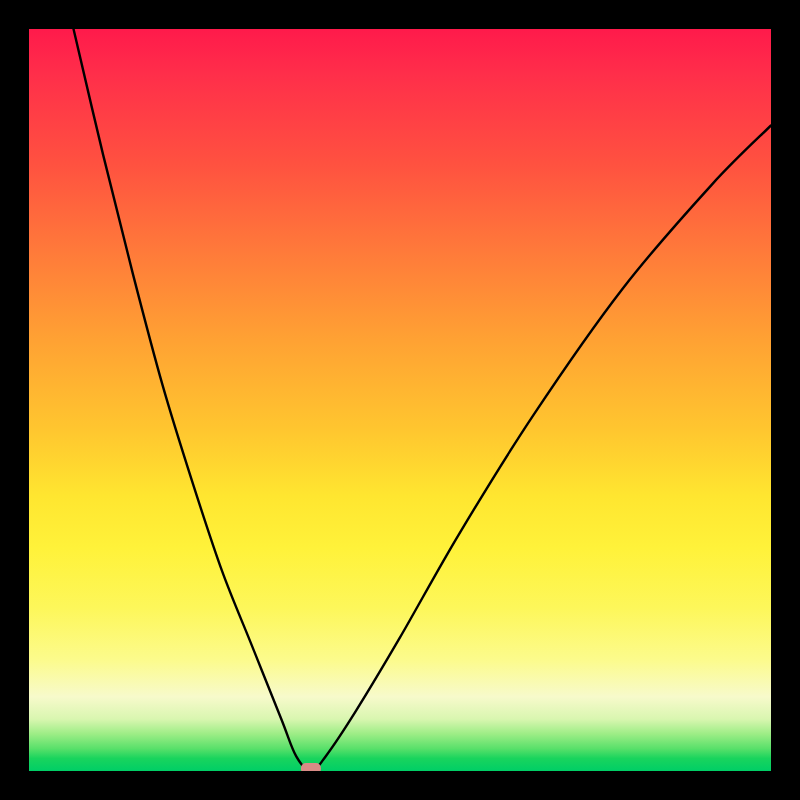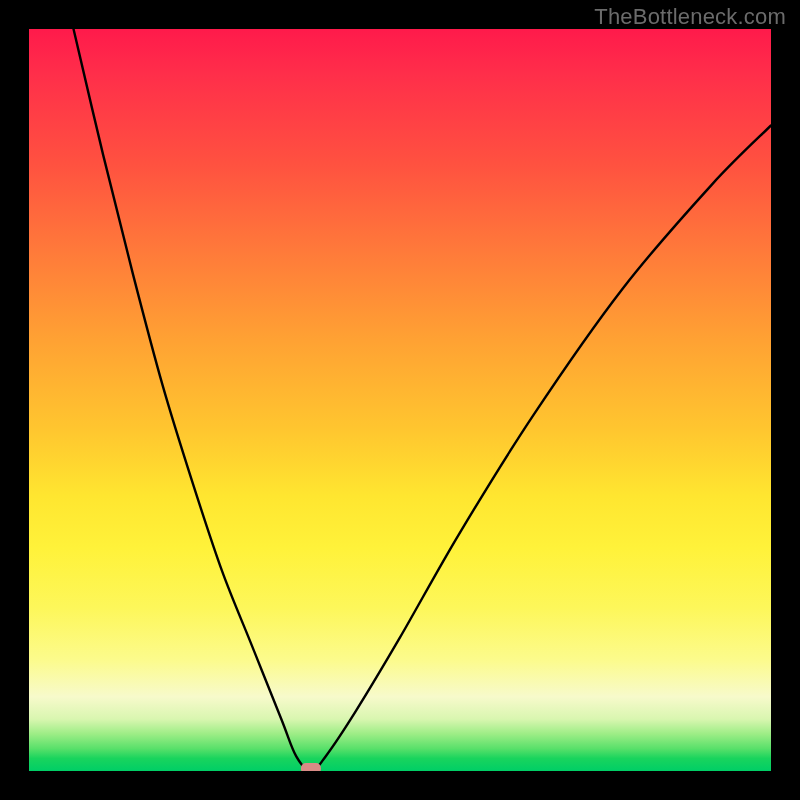--- a/index.html
+++ b/index.html
@@ -72,14 +72,13 @@
 <div class="frame">
 
   <div class="plot-area">
     <div class="gradient-bg"></div>
     <svg class="curve-svg" viewBox="0 0 742 742" preserveAspectRatio="none">
       <path fill="none" stroke="#000" stroke-width="2.4" stroke-linecap="round" d="M 44.52 0.00 C 49.47 21.02, 64.31 85.33, 74.20 126.14 C 84.09 166.95, 93.99 206.52, 103.88 244.86 C 113.77 283.20, 123.67 321.53, 133.56 356.16 C 143.45 390.79, 153.35 421.70, 163.24 452.62 C 173.13 483.54, 183.03 514.45, 192.92 541.66 C 202.81 568.87, 212.71 591.13, 222.60 615.86 C 232.49 640.59, 244.86 671.51, 252.28 690.06 C 259.70 708.61, 262.17 718.50, 267.12 727.16 C 272.07 735.82, 277.01 742.00, 281.96 742.00 C 286.91 742.00, 289.38 737.05, 296.80 727.16 C 304.22 717.27, 314.11 702.43, 326.48 682.64 C 338.85 662.85, 353.69 638.12, 371.00 608.44 C 388.31 578.76, 408.10 541.66, 430.36 504.56 C 452.62 467.46, 477.35 426.65, 504.56 385.84 C 531.77 345.03, 563.92 298.04, 593.60 259.70 C 623.28 221.36, 657.91 183.03, 682.64 155.82 C 707.37 128.61, 732.11 106.35, 742.00 96.46" id="curve-path"></path>
       <rect id="min-marker" fill="#d98b86" rx="5" ry="5" width="20" height="11" x="271.96" y="734.00"></rect>
     </svg>
   </div>
 
-  <div class="watermark">TheBottleneck.com</div>
 </div>
 
 </body></html>

